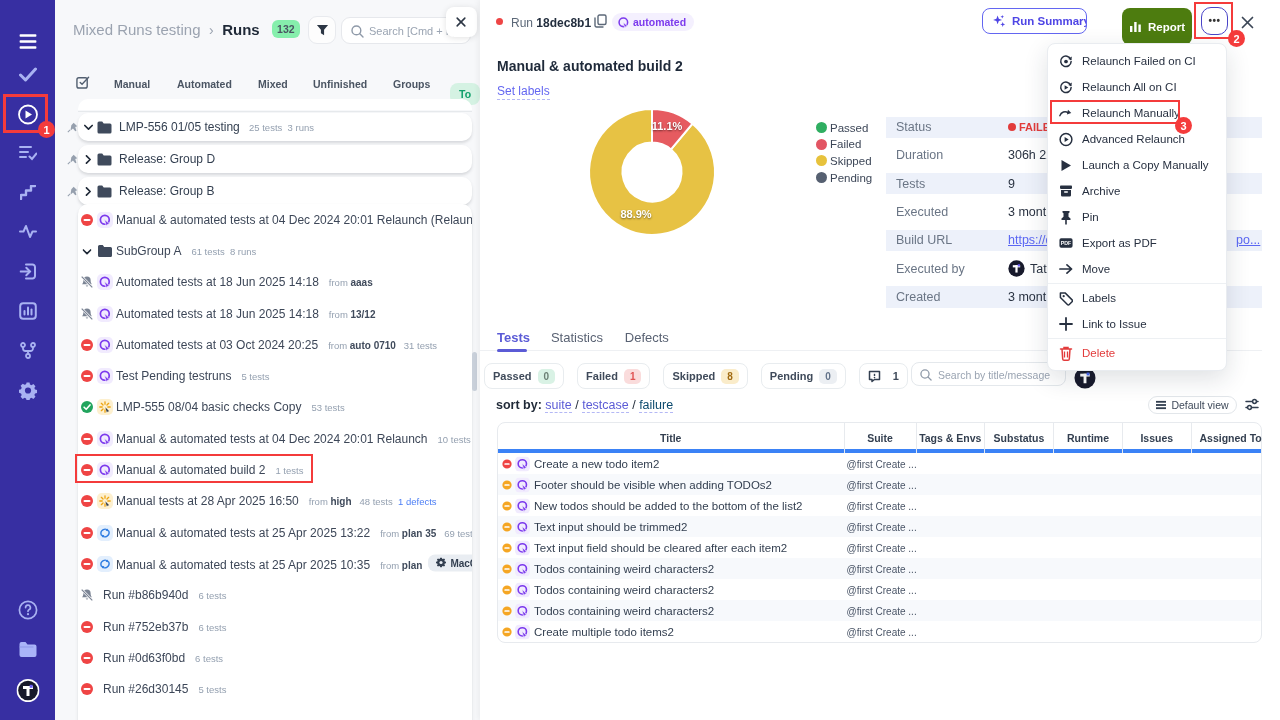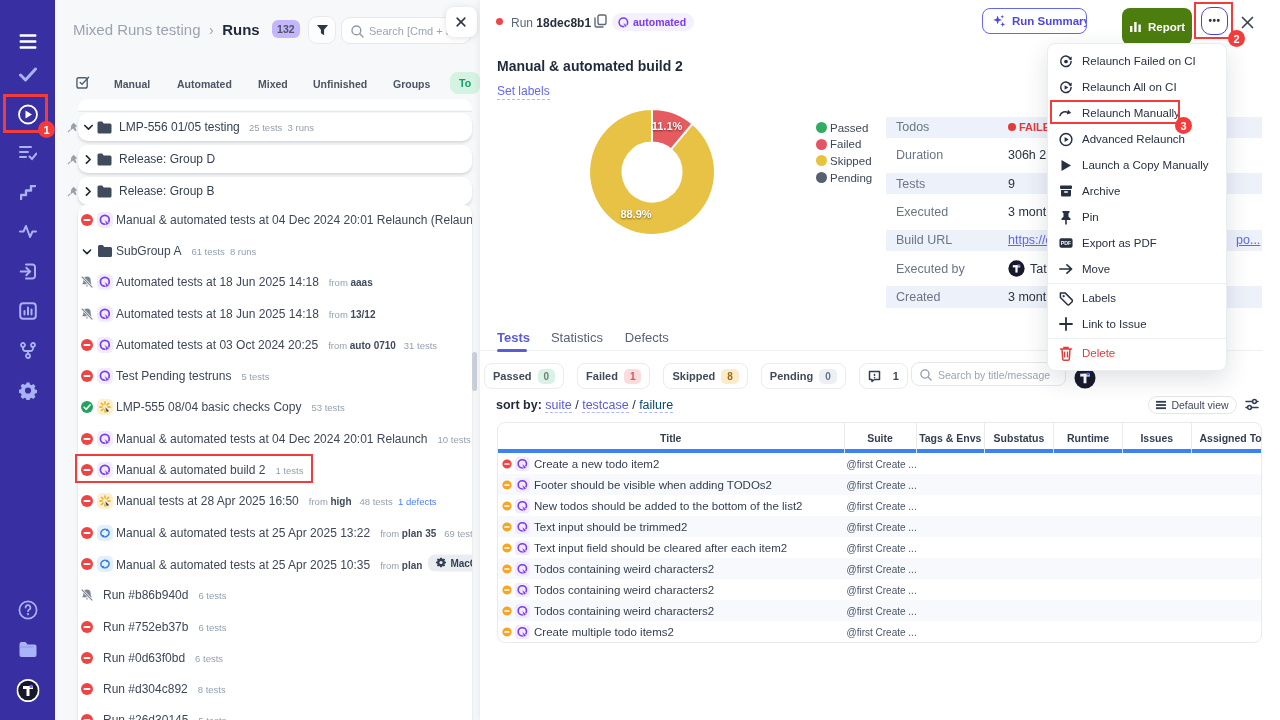--- a/index.html
+++ b/index.html
@@ -5,21 +5,21 @@
 * { margin:0; padding:0; box-sizing:border-box; }
 html,body { width:1280px; height:720px; overflow:hidden; font-family:"Liberation Sans", sans-serif; background:#f7f8fa; }
 .abs { position:absolute; }
 
 #sidebar { position:absolute; left:0; top:0; width:55px; height:720px; background:#372fa2; }
 #sidebar svg { position:absolute; left:50%; transform:translateX(-50%); }
 
 #leftpanel { position:absolute; left:55px; top:0; width:425px; height:720px; background:#f7f8fa; }
 .crumb-gray { color:#9ba3b0; font-size:15px; }
 .crumb-dark { color:#1f2937; font-size:15px; font-weight:bold; }
-.badge132 { display:inline-block; background:#c4b5fd; color:#4b5563; font-size:10.5px; font-weight:bold; border-radius:6px; padding:3px 5px; position:relative; top:-2px; }
+.badge132 { display:inline-block; background:#86efac; color:#4b5563; font-size:10.5px; font-weight:bold; border-radius:6px; padding:3px 5px; position:relative; top:-2px; }
 .card { position:absolute; left:23px; width:394px; background:#fff; border-radius:10px; box-shadow:0 2px 3px rgba(100,105,115,.22); }
 .row { position:relative; height:31.3px; }
 .row .ic1 { position:absolute; left:8.5px; top:50%; transform:translate(-50%,-50%); }
 .row .ic2 { position:absolute; left:27px; top:50%; transform:translate(-50%,-50%); }
 .row .txt { position:absolute; top:50%; transform:translateY(-50%); font-size:12px; color:#3d4758; white-space:nowrap; }
 .meta { font-size:9.5px; color:#94a0b0; font-weight:normal; }
 .meta b { color:#404b5c; font-size:10px; }
 .bluelink { color:#4b7ef5; }
 .macpill { display:inline-flex; align-items:center; gap:4px; background:#e9edf2; border-radius:7px; padding:3px 8px; font-size:10px; color:#333f50; font-weight:bold; margin-left:6px; position:relative; top:-1px;}
 
@@ -93,21 +93,21 @@
   <div class="abs" style="left:0; top:72px; width:425px; height:23px; font-size:10.5px; font-weight:bold; color:#4b5563;">
     <svg style="position:absolute; left:21px; top:3px;" width="14" height="14" viewBox="0 0 15 15">
         <rect x="1" y="3" width="11" height="11" rx="2" stroke="#525f70" stroke-width="1.5" fill="none"></rect>
         <path d="M4.5 8 L6.5 10 L13.5 2.5" stroke="#525f70" stroke-width="1.5" fill="none" stroke-linecap="round"></path>
       </svg>
     <span style="position:absolute; left:59px; top:6px;">Manual</span>
     <span style="position:absolute; left:122px; top:6px;">Automated</span>
     <span style="position:absolute; left:203px; top:6px;">Mixed</span>
     <span style="position:absolute; left:258px; top:6px;">Unfinished</span>
     <span style="position:absolute; left:338px; top:6px;">Groups</span>
-    <span style="position:absolute; left:395px; top:0; background:#d5f2e3; color:#11a06b; border-radius:8px; padding:5px 9px 5px 9px;">To</span>
+    <span style="position:absolute; left:395px; top:11px; background:#d5f2e3; color:#11a06b; border-radius:8px; padding:5px 9px 5px 9px;">To</span>
   </div>
   <div class="abs" style="left:23px; top:99px; width:394px; height:11px; background:#fff; border-radius:10px 10px 0 0;"></div>
   <div class="abs" style="left:23px; top:110.5px; width:394px; height:1px; background:#e6e9ec;"></div>
 
   <div class="card" style="top:112.5px; height:28.5px;">
     <svg style="position:absolute; left:-11px; top:9px;" width="11" height="11" viewBox="0 0 14 14">
         <path d="M8.5 1 L13 5.5 L10.5 6.5 L12 11 L10.5 11.8 L7.6 8.4 L5 10.5 L4.6 9.6 5.5 4 Z" fill="#96a0ae"></path>
         <line x1="4" y1="10" x2="1" y2="13" stroke="#96a0ae" stroke-width="1.3"></line>
       </svg>
     <svg style="position:absolute; left:6px; top:11px;" width="9" height="7" viewBox="0 0 11 8">
@@ -340,27 +340,20 @@
           <circle cx="6.5" cy="6.5" r="6" fill="#ef4444"></circle>
           <rect x="3" y="5.4" width="7" height="2.2" rx="1.1" fill="#fff"></rect>
         </svg>
         <span class="txt" style="left:25px">Run #0d63f0bd&nbsp;&nbsp;&nbsp;<span class="meta">6 tests</span></span>
       </div>
     <div class="row">
         <svg class="ic1" width="13" height="13" viewBox="0 0 13 13">
           <circle cx="6.5" cy="6.5" r="6" fill="#ef4444"></circle>
           <rect x="3" y="5.4" width="7" height="2.2" rx="1.1" fill="#fff"></rect>
         </svg>
-        <span class="txt" style="left:25px">Run #d304c892&nbsp;&nbsp;&nbsp;<span class="meta">8 tests</span></span>
-      </div>
-    <div class="row">
-        <svg class="ic1" width="13" height="13" viewBox="0 0 13 13">
-          <circle cx="6.5" cy="6.5" r="6" fill="#ef4444"></circle>
-          <rect x="3" y="5.4" width="7" height="2.2" rx="1.1" fill="#fff"></rect>
-        </svg>
         <span class="txt" style="left:25px">Run #26d30145&nbsp;&nbsp;&nbsp;<span class="meta">5 tests</span></span>
       </div>
   </div>
 
   <div class="abs" style="left:417px; top:352px; width:5px; height:39px; background:#c9d0da; border-radius:3px;"></div>
 
   <div class="rbox" style="left:20px; top:454px; width:238px; height:29px; border-width:2.5px;"></div>
 </div>
 <div id="rightpanel">
 
@@ -417,21 +410,21 @@
 
   <div class="abs" style="left:336px; top:119.5px; font-size:11.5px; color:#3d4758;">
     <div style="height:16.6px; display:flex; align-items:center;"><span style="width:11px;height:11px;border-radius:50%;background:#2fae61;margin-right:3px;flex:0 0 11px;"></span>Passed</div>
     <div style="height:16.6px; display:flex; align-items:center;"><span style="width:11px;height:11px;border-radius:50%;background:#e25563;margin-right:3px;flex:0 0 11px;"></span>Failed</div>
     <div style="height:16.6px; display:flex; align-items:center;"><span style="width:11px;height:11px;border-radius:50%;background:#e7c23c;margin-right:3px;flex:0 0 11px;"></span>Skipped</div>
     <div style="height:16.6px; display:flex; align-items:center;"><span style="width:11px;height:11px;border-radius:50%;background:#566071;margin-right:3px;flex:0 0 11px;"></span>Pending</div>
   </div>
 
   <div class="abs" style="left:406px; top:113px; width:376px;">
     <div class="drow stripe">
-        <span class="dtl-label">Todos</span>
+        <span class="dtl-label">Status</span>
         <span class="dtl-val" style="color:#e23b3b; font-weight:bold; font-size:11px;"><span style="display:inline-block;width:8px;height:8px;border-radius:50%;background:#e23b3b;margin-right:3px;"></span>FAILED</span>
       </div>
     <div class="drow">
         <span class="dtl-label">Duration</span>
         <span class="dtl-val">306h 22m</span>
       </div>
     <div class="drow stripe">
         <span class="dtl-label">Tests</span>
         <span class="dtl-val">9</span>
       </div>

